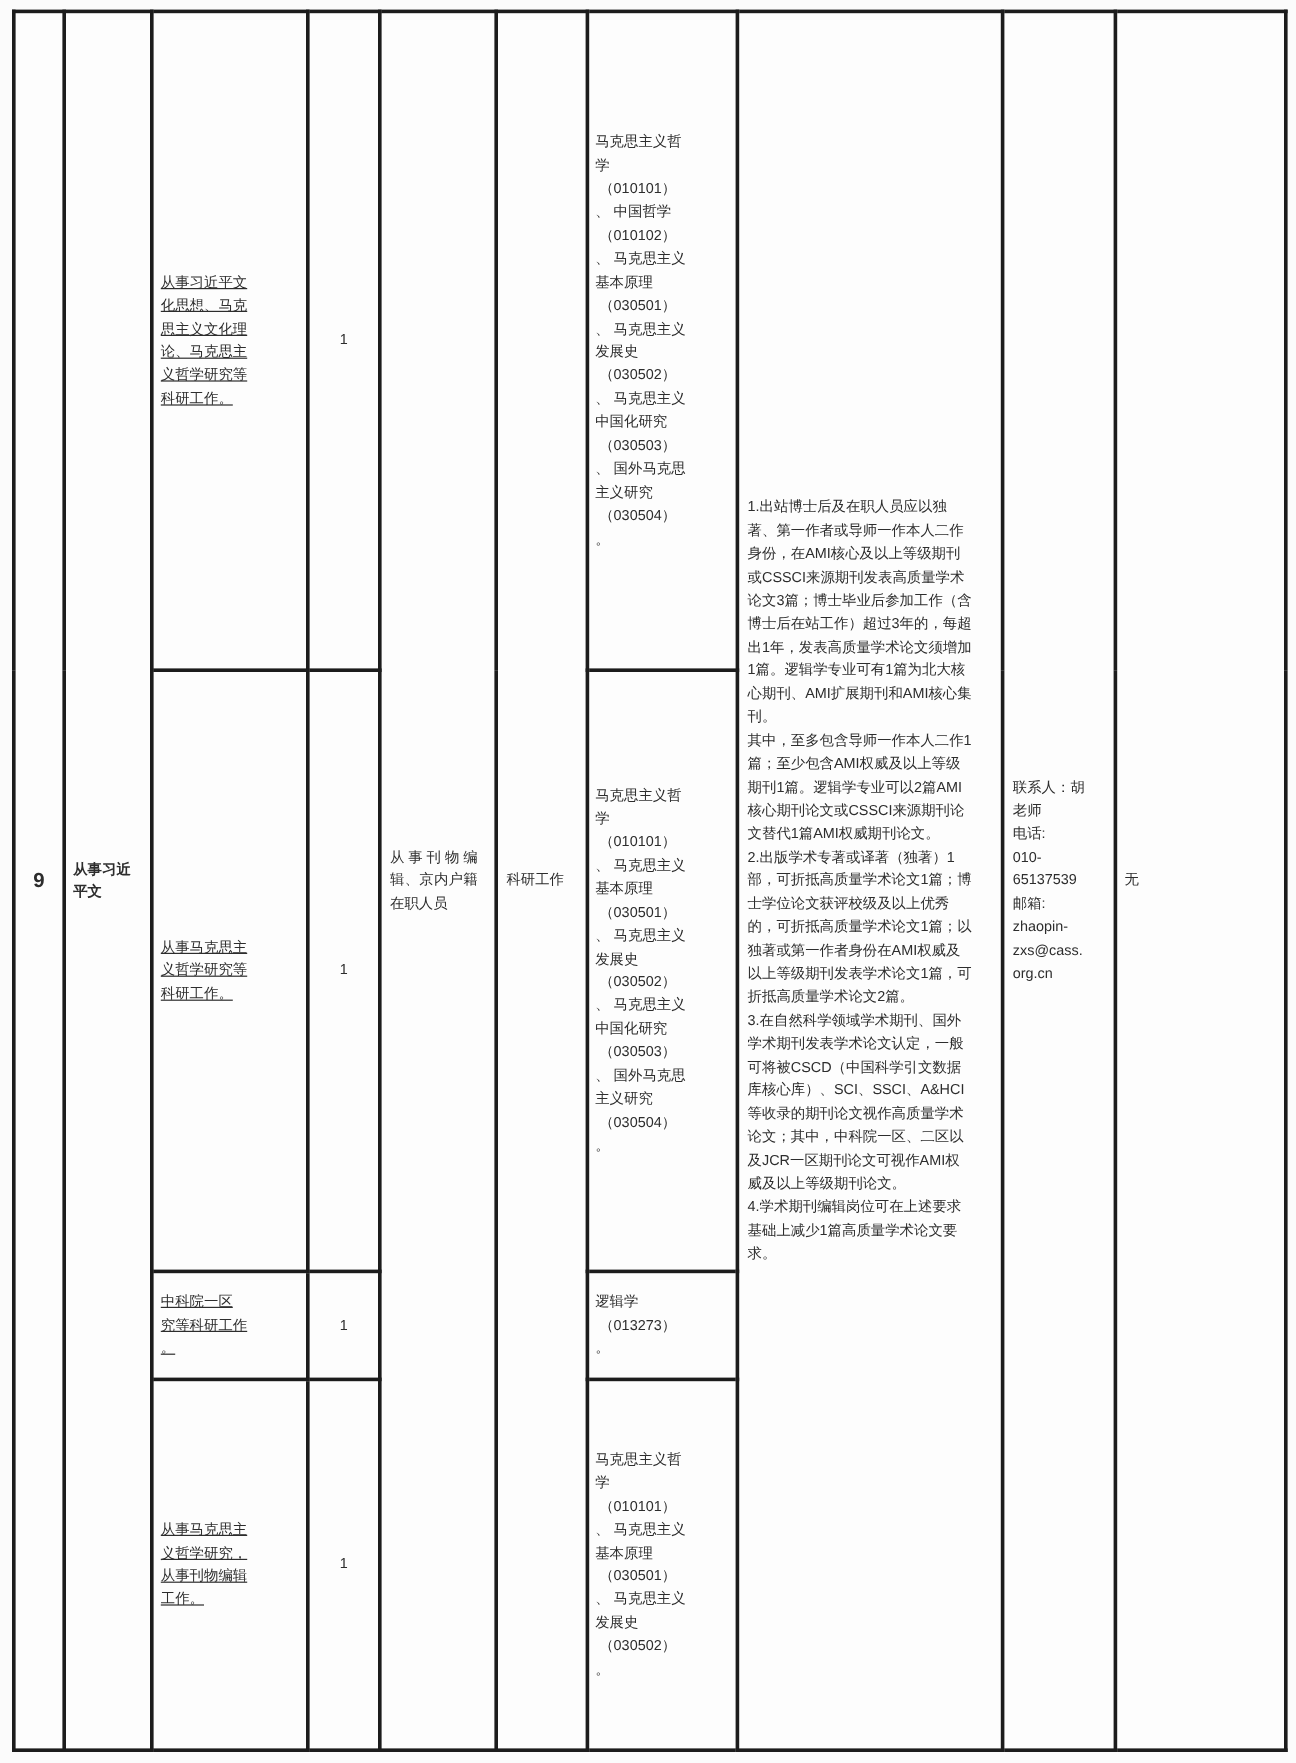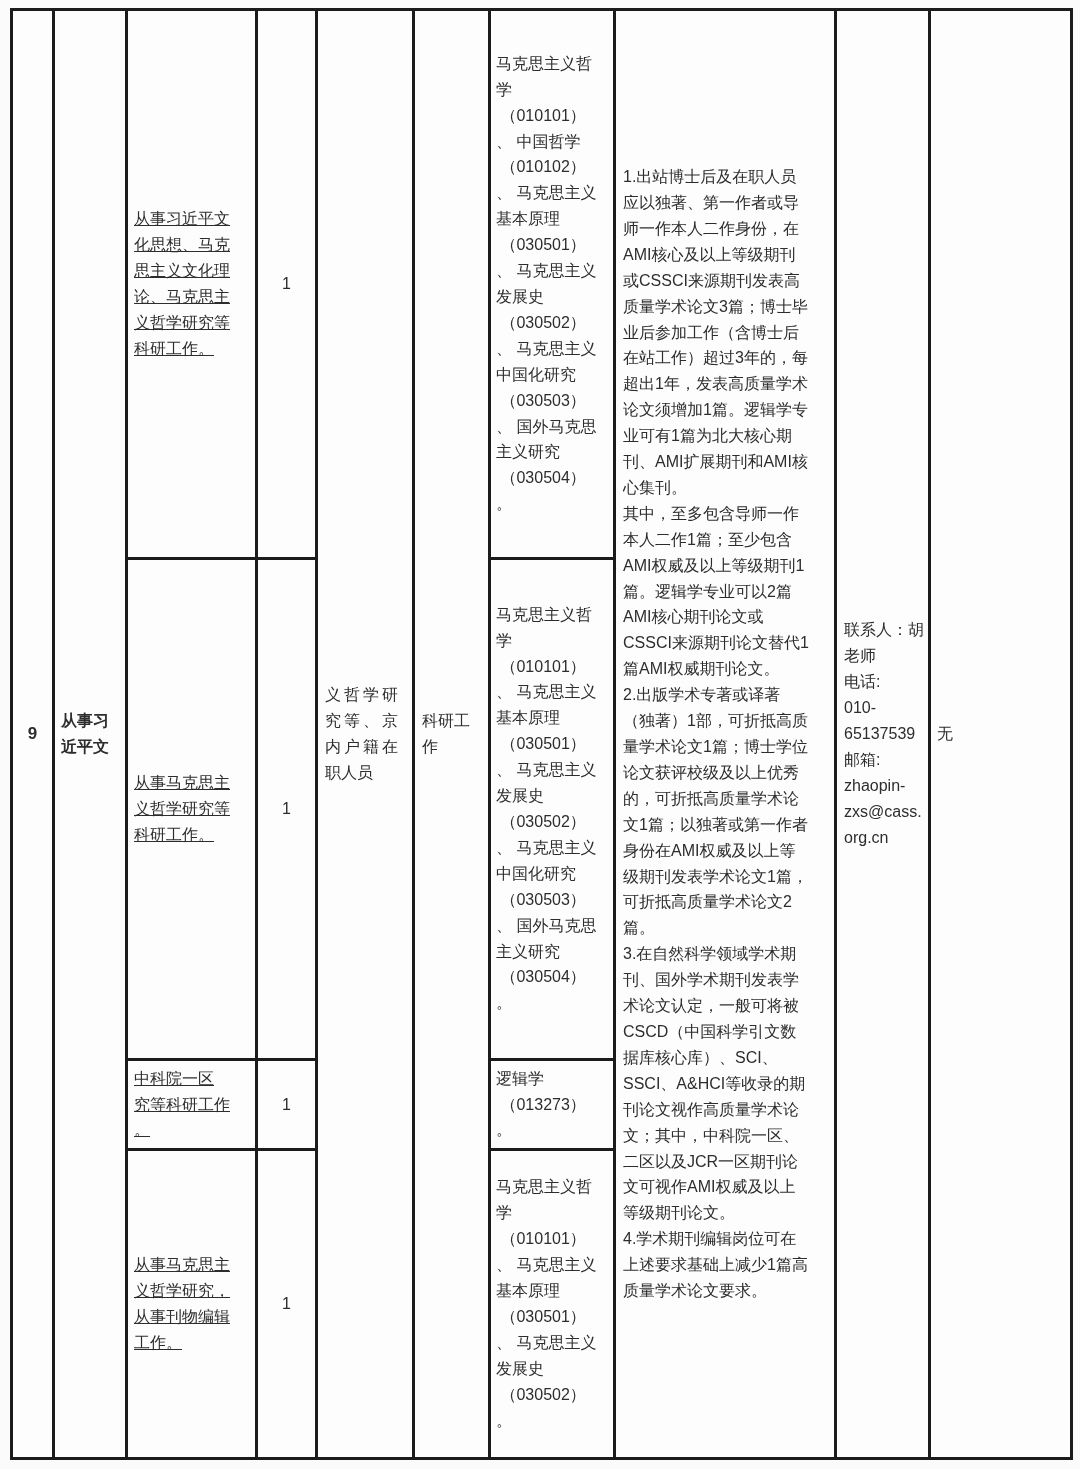--- a/index.html
+++ b/index.html
@@ -13,21 +13,21 @@
   .page{position:relative;width:1080px;height:1469px;overflow:hidden;}
   table.recruit{
     position:absolute;left:10px;top:8px;
     width:1060px;height:1449px;
     border-collapse:collapse;table-layout:fixed;
     background:#fdfdfd;
   }
   td{
     border:3px solid #1c1c1c;
     vertical-align:middle;
-    font-size:16px;
+    font-size:12px;
     line-height:1.62;
     overflow:hidden;
     word-break:normal;
   }
   .c-seq{text-align:center;font-weight:700;font-size:17px;}
   .c-institute{font-weight:700;padding:0 12px 0 6px;}
   .c-duties{padding:0 12px 0 6px;white-space:pre-wrap;text-decoration:underline;}
   .c-count{text-align:center;}
   .c-person{padding:0 14px 0 7px;text-align:justify;text-justify:inter-character;}
   .c-edu{padding:0 16px 0 7px;}
@@ -57,21 +57,21 @@
         <tr style="height:549px">
       <td class="c-seq" rowspan="4">9</td>
       <td class="c-institute" rowspan="4">从事习近平文</td>
       <td class="c-duties">从事习近平文
 化思想、马克
 思主义文化理
 论、马克思主
 义哲学研究等
 科研工作。</td>
       <td class="c-count">1</td>
-      <td class="c-person" rowspan="4">义哲学研究等、京内户籍在职人员</td>
+      <td class="c-person" rowspan="4">从事刊物编辑、京内户籍在职人员</td>
       <td class="c-edu" rowspan="4">科研工作</td>
       <td class="c-majors">马克思主义哲
 学
  （010101）
 、 中国哲学
  （010102）
 、 马克思主义
 基本原理
  （030501）
 、 马克思主义

